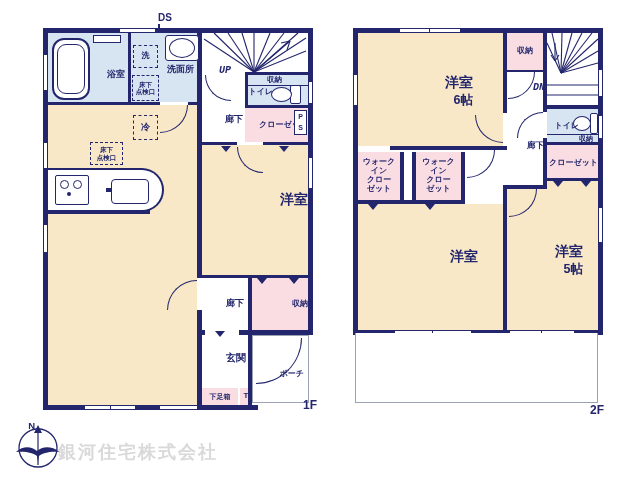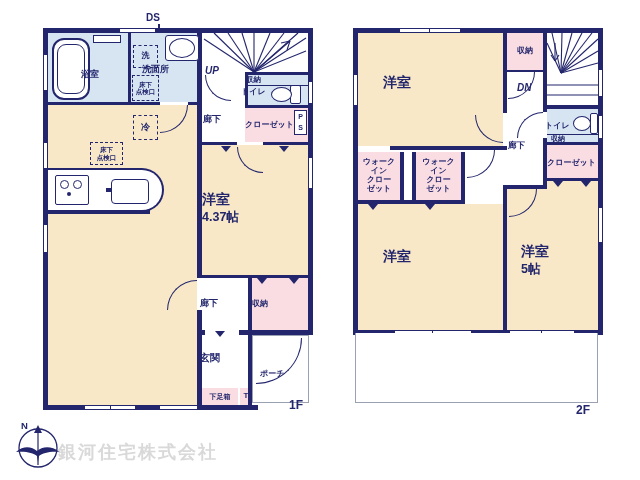--- a/index.html
+++ b/index.html
@@ -2,33 +2,33 @@
 <html><head>
 <meta charset="utf-8">
 <style>
   html,body{margin:0;padding:0;background:#fff;}
   *{box-sizing:border-box;}
   #canvas{position:relative;width:640px;height:480px;background:#ffffff;overflow:hidden;
           font-family:"Liberation Sans","DejaVu Sans",sans-serif;color:#23266c;}
   .plan{position:absolute;background:#fff;}
   .room{position:absolute;}
   .wall{position:absolute;background:#23266c;}
-  .lbl{position:absolute;color:#23266c;font-weight:bold;text-align:left;line-height:1.15;white-space:nowrap;}
+  .lbl{position:absolute;color:#23266c;font-weight:bold;text-align:right;line-height:1.15;white-space:nowrap;}
   .dashed{position:absolute;border:1.5px dashed #23266c;display:flex;flex-direction:column;align-items:center;justify-content:center;font-weight:bold;line-height:1.12;text-align:center;}
   .fix{position:absolute;background:#fff;border:1.5px solid #23266c;}
   .thin{position:absolute;background:#fff;border:1px solid #99a1b3;}
   .arc{position:absolute;}
   .arc.br{border-right:1.5px solid #23266c;border-bottom:1.5px solid #23266c;border-bottom-right-radius:100%;}
   .arc.bl{border-left:1.5px solid #23266c;border-bottom:1.5px solid #23266c;border-bottom-left-radius:100%;}
   .arc.tl{border-top:1.5px solid #23266c;border-left:1.5px solid #23266c;border-top-left-radius:100%;}
   .winh{position:absolute;background:#fff;border-top:1px solid #23266c;border-bottom:1px solid #23266c;}
   .winv{position:absolute;background:#fff;border-left:1px solid #23266c;border-right:1px solid #23266c;}
   .tri{position:absolute;width:0;height:0;border-left:5px solid transparent;border-right:5px solid transparent;border-top:6px solid #23266c;}
   .tick{position:absolute;background:#23266c;}
-  .serifit{font-family:Liberation Sans, sans-serif;font-style:italic;}
+  .serifit{font-family:Liberation Mono, monospace;font-style:italic;}
   .flexc{display:flex;flex-direction:column;align-items:center;justify-content:center;font-weight:bold;text-align:center;line-height:1.1;color:#23266c;}
   .company{position:absolute;font-weight:bold;color:#d9d9d9;letter-spacing:2px;}
   svg{position:absolute;overflow:visible;}
 </style>
 </head>
 <body>
 
 <div id="canvas">
 
   <div class="plan" style="left:43px;top:28px;width:270px;height:382px;">
@@ -145,21 +145,20 @@
     <div class="lbl serifit" style="left:162px;top:37px;width:26px;font-size:10px;">UP</div>
     <div class="lbl" style="left:203px;top:48px;width:36px;font-size:7.5px;">収納</div>
     <div class="lbl" style="left:198px;top:59px;width:32px;font-size:8px;">トイレ</div>
     <div class="lbl" style="left:160px;top:86px;width:40px;font-size:9px;">廊下</div>
     <div class="lbl" style="left:202px;top:92px;width:63px;font-size:8px;">クローゼット</div>
     <div class="fix flexc" style="left:251px;top:82px;width:13px;height:25px;font-size:7px;line-height:1.5;">
       <span>P</span>
       <span>S</span>
     </div>
     <div class="lbl" style="left:159px;top:163px;width:106px;font-size:14px;">洋室</div>
-    <div class="lbl" style="left:159px;top:182px;width:106px;font-size:12.5px;">4.37帖</div>
     <div class="lbl" style="left:157px;top:270px;width:44px;font-size:9px;">廊下</div>
     <div class="lbl" style="left:209px;top:271px;width:56px;font-size:8px;">収納</div>
     <div class="lbl" style="left:157px;top:324px;width:46px;font-size:10px;">玄関</div>
   </div>
 
   <div class="lbl" style="left:146px;top:12px;width:26px;font-size:10px;">DS</div>
   <div class="tick" style="left:158px;top:24px;width:1.5px;height:6px;"></div>
   <div class="thin" style="left:252px;top:335px;width:57px;height:68px;"></div>
   <div class="arc br" style="left:256px;top:338px;width:46px;height:46px;"></div>
   <div class="lbl" style="left:260px;top:369px;width:44px;font-size:8px;">ポーチ</div>
@@ -247,20 +246,21 @@
           <line x1="8" y1="28" x2="12" y2="22"></line>
       </g>
     </svg>
 
     <div class="tri" style="left:15px;top:176px;"></div>
     <div class="tri" style="left:72px;top:176px;"></div>
     <div class="tri" style="left:200px;top:153px;"></div>
     <div class="tri" style="left:228px;top:153px;"></div>
 
     <div class="lbl" style="left:30px;top:46px;width:90px;font-size:14px;">洋室</div>
+    <div class="lbl" style="left:30px;top:65px;width:90px;font-size:12.5px;">6帖</div>
     <div class="lbl serifit" style="left:164px;top:54px;width:28px;font-size:10px;">DN</div>
     <div class="lbl" style="left:155px;top:113px;width:36px;font-size:8.5px;">廊下</div>
     <div class="lbl" style="left:192px;top:93px;width:34px;font-size:8px;">トイレ</div>
     <div class="lbl" style="left:198px;top:107px;width:42px;font-size:7px;">収納</div>
     <div class="lbl" style="left:194px;top:130px;width:51px;font-size:8px;">クローゼット</div>
     <div class="lbl" style="left:30px;top:220px;width:95px;font-size:14px;">洋室</div>
     <div class="lbl" style="left:168px;top:215px;width:62px;font-size:14px;">洋室</div>
     <div class="lbl" style="left:168px;top:234px;width:62px;font-size:12.5px;">5帖</div>
   </div>
 

